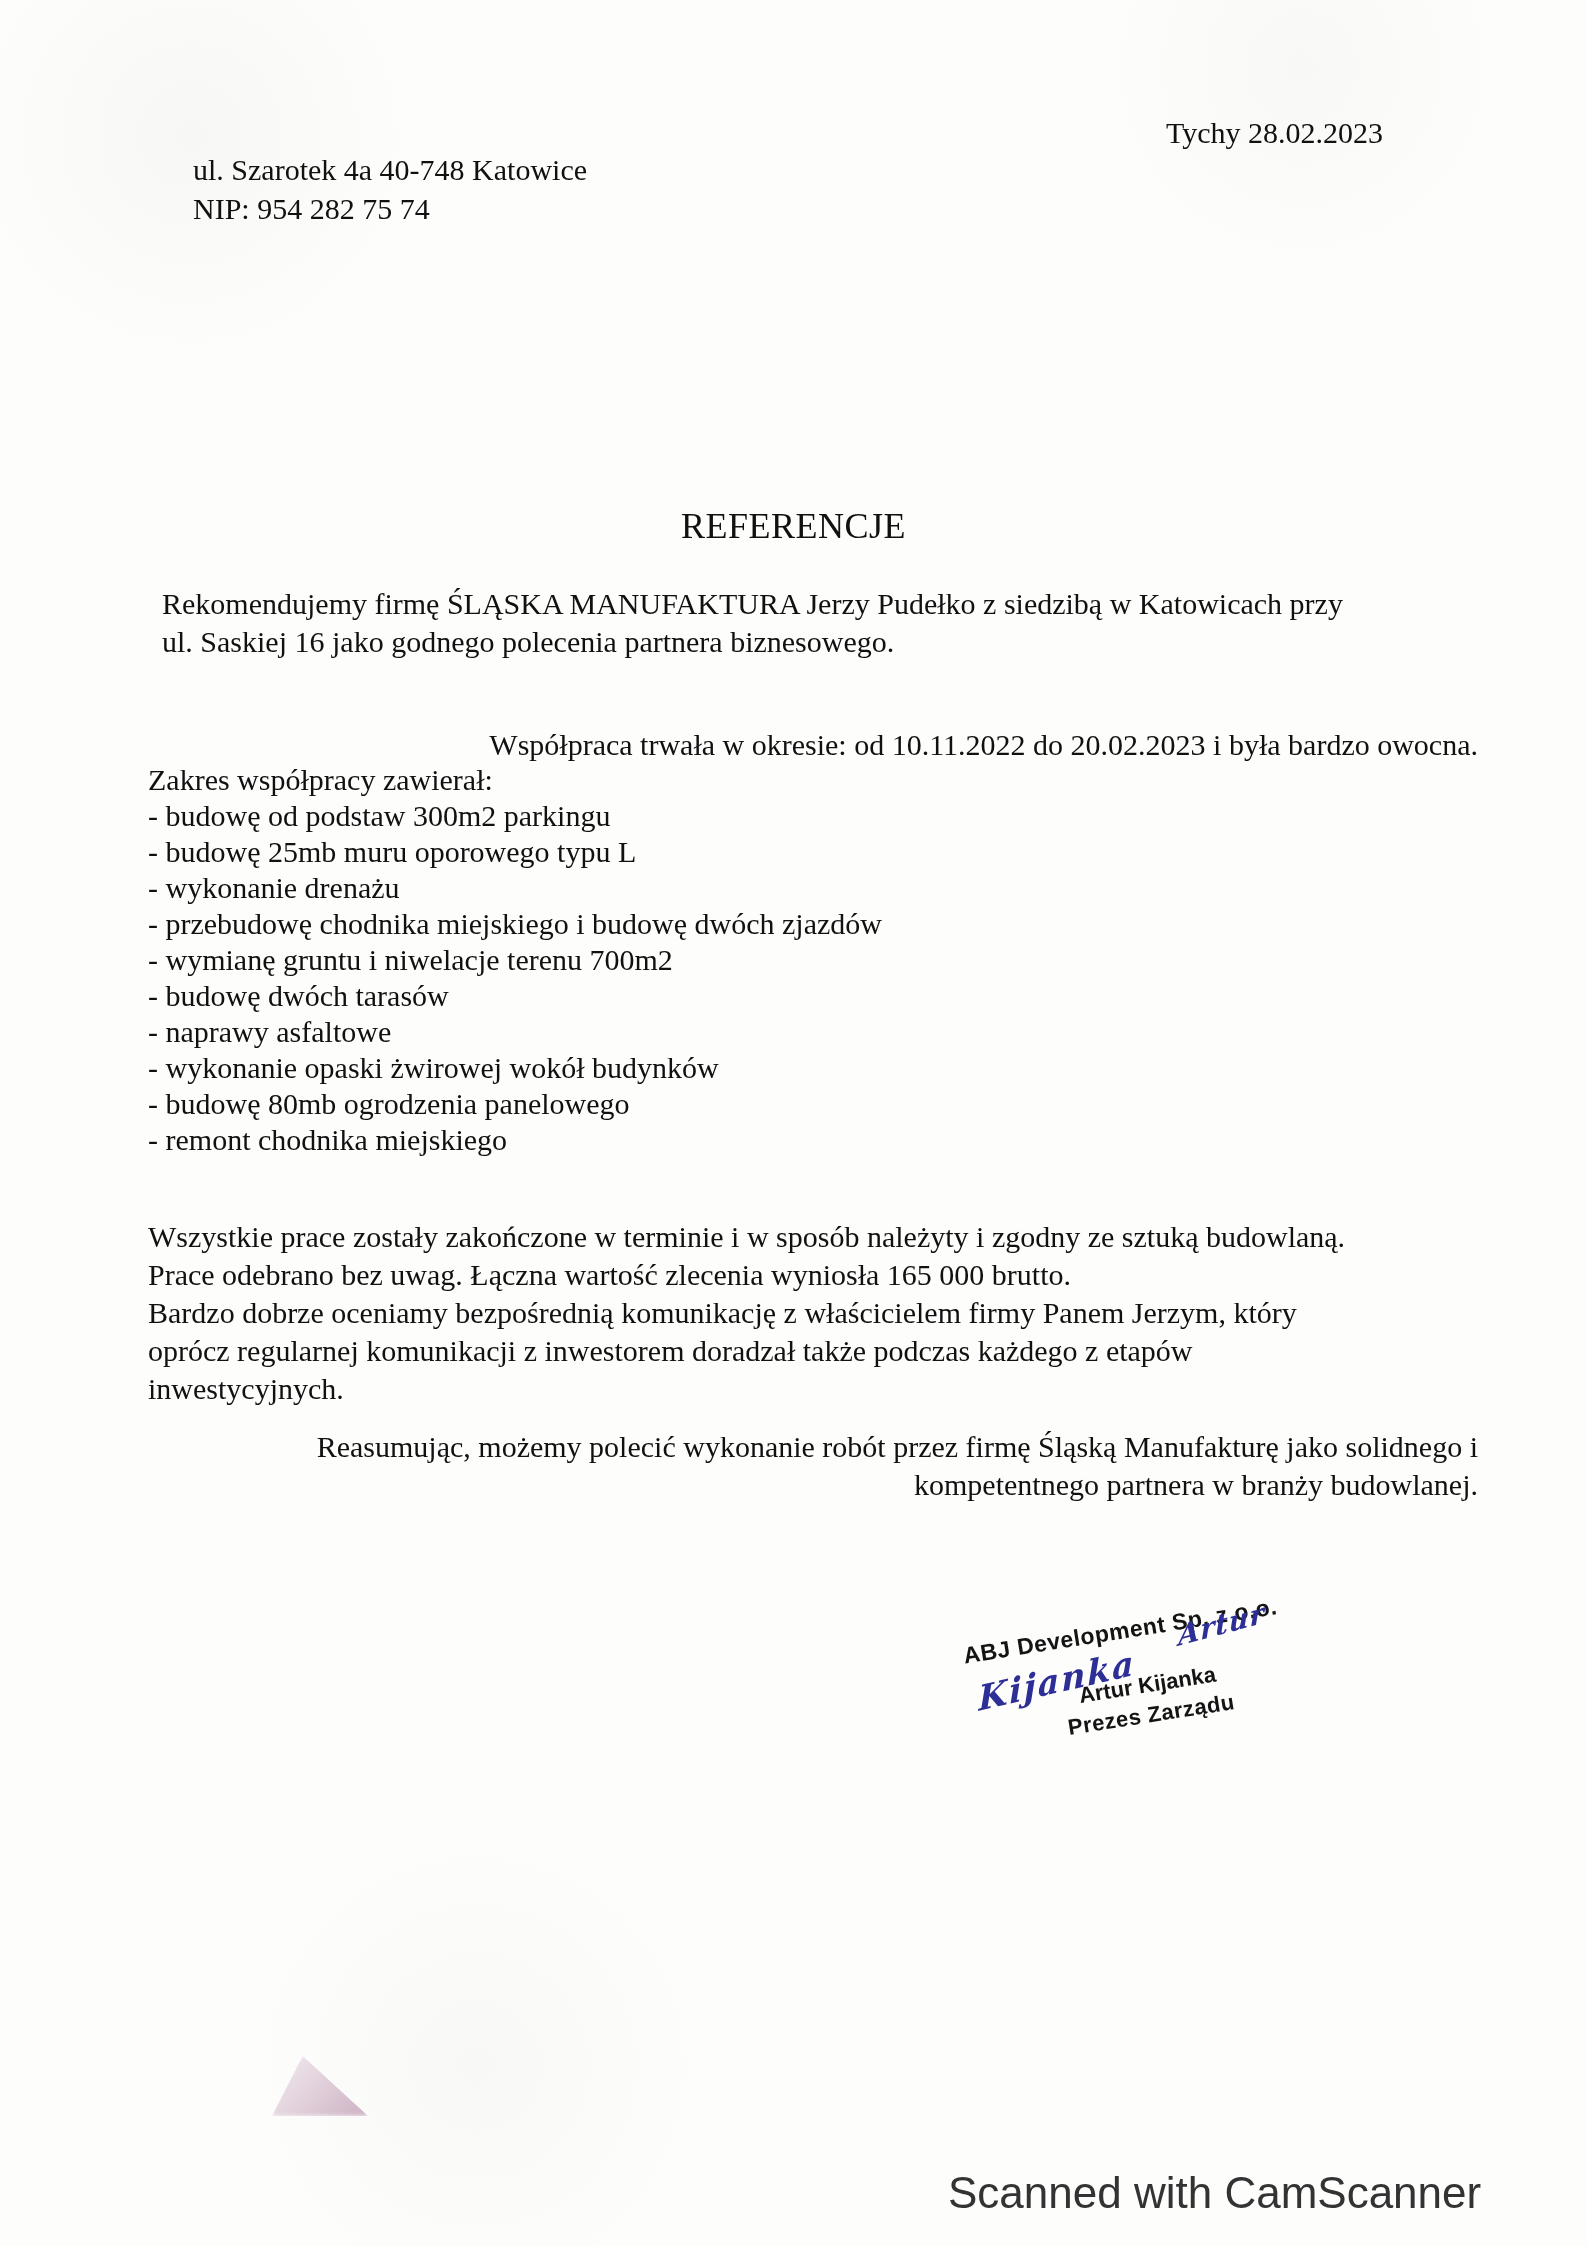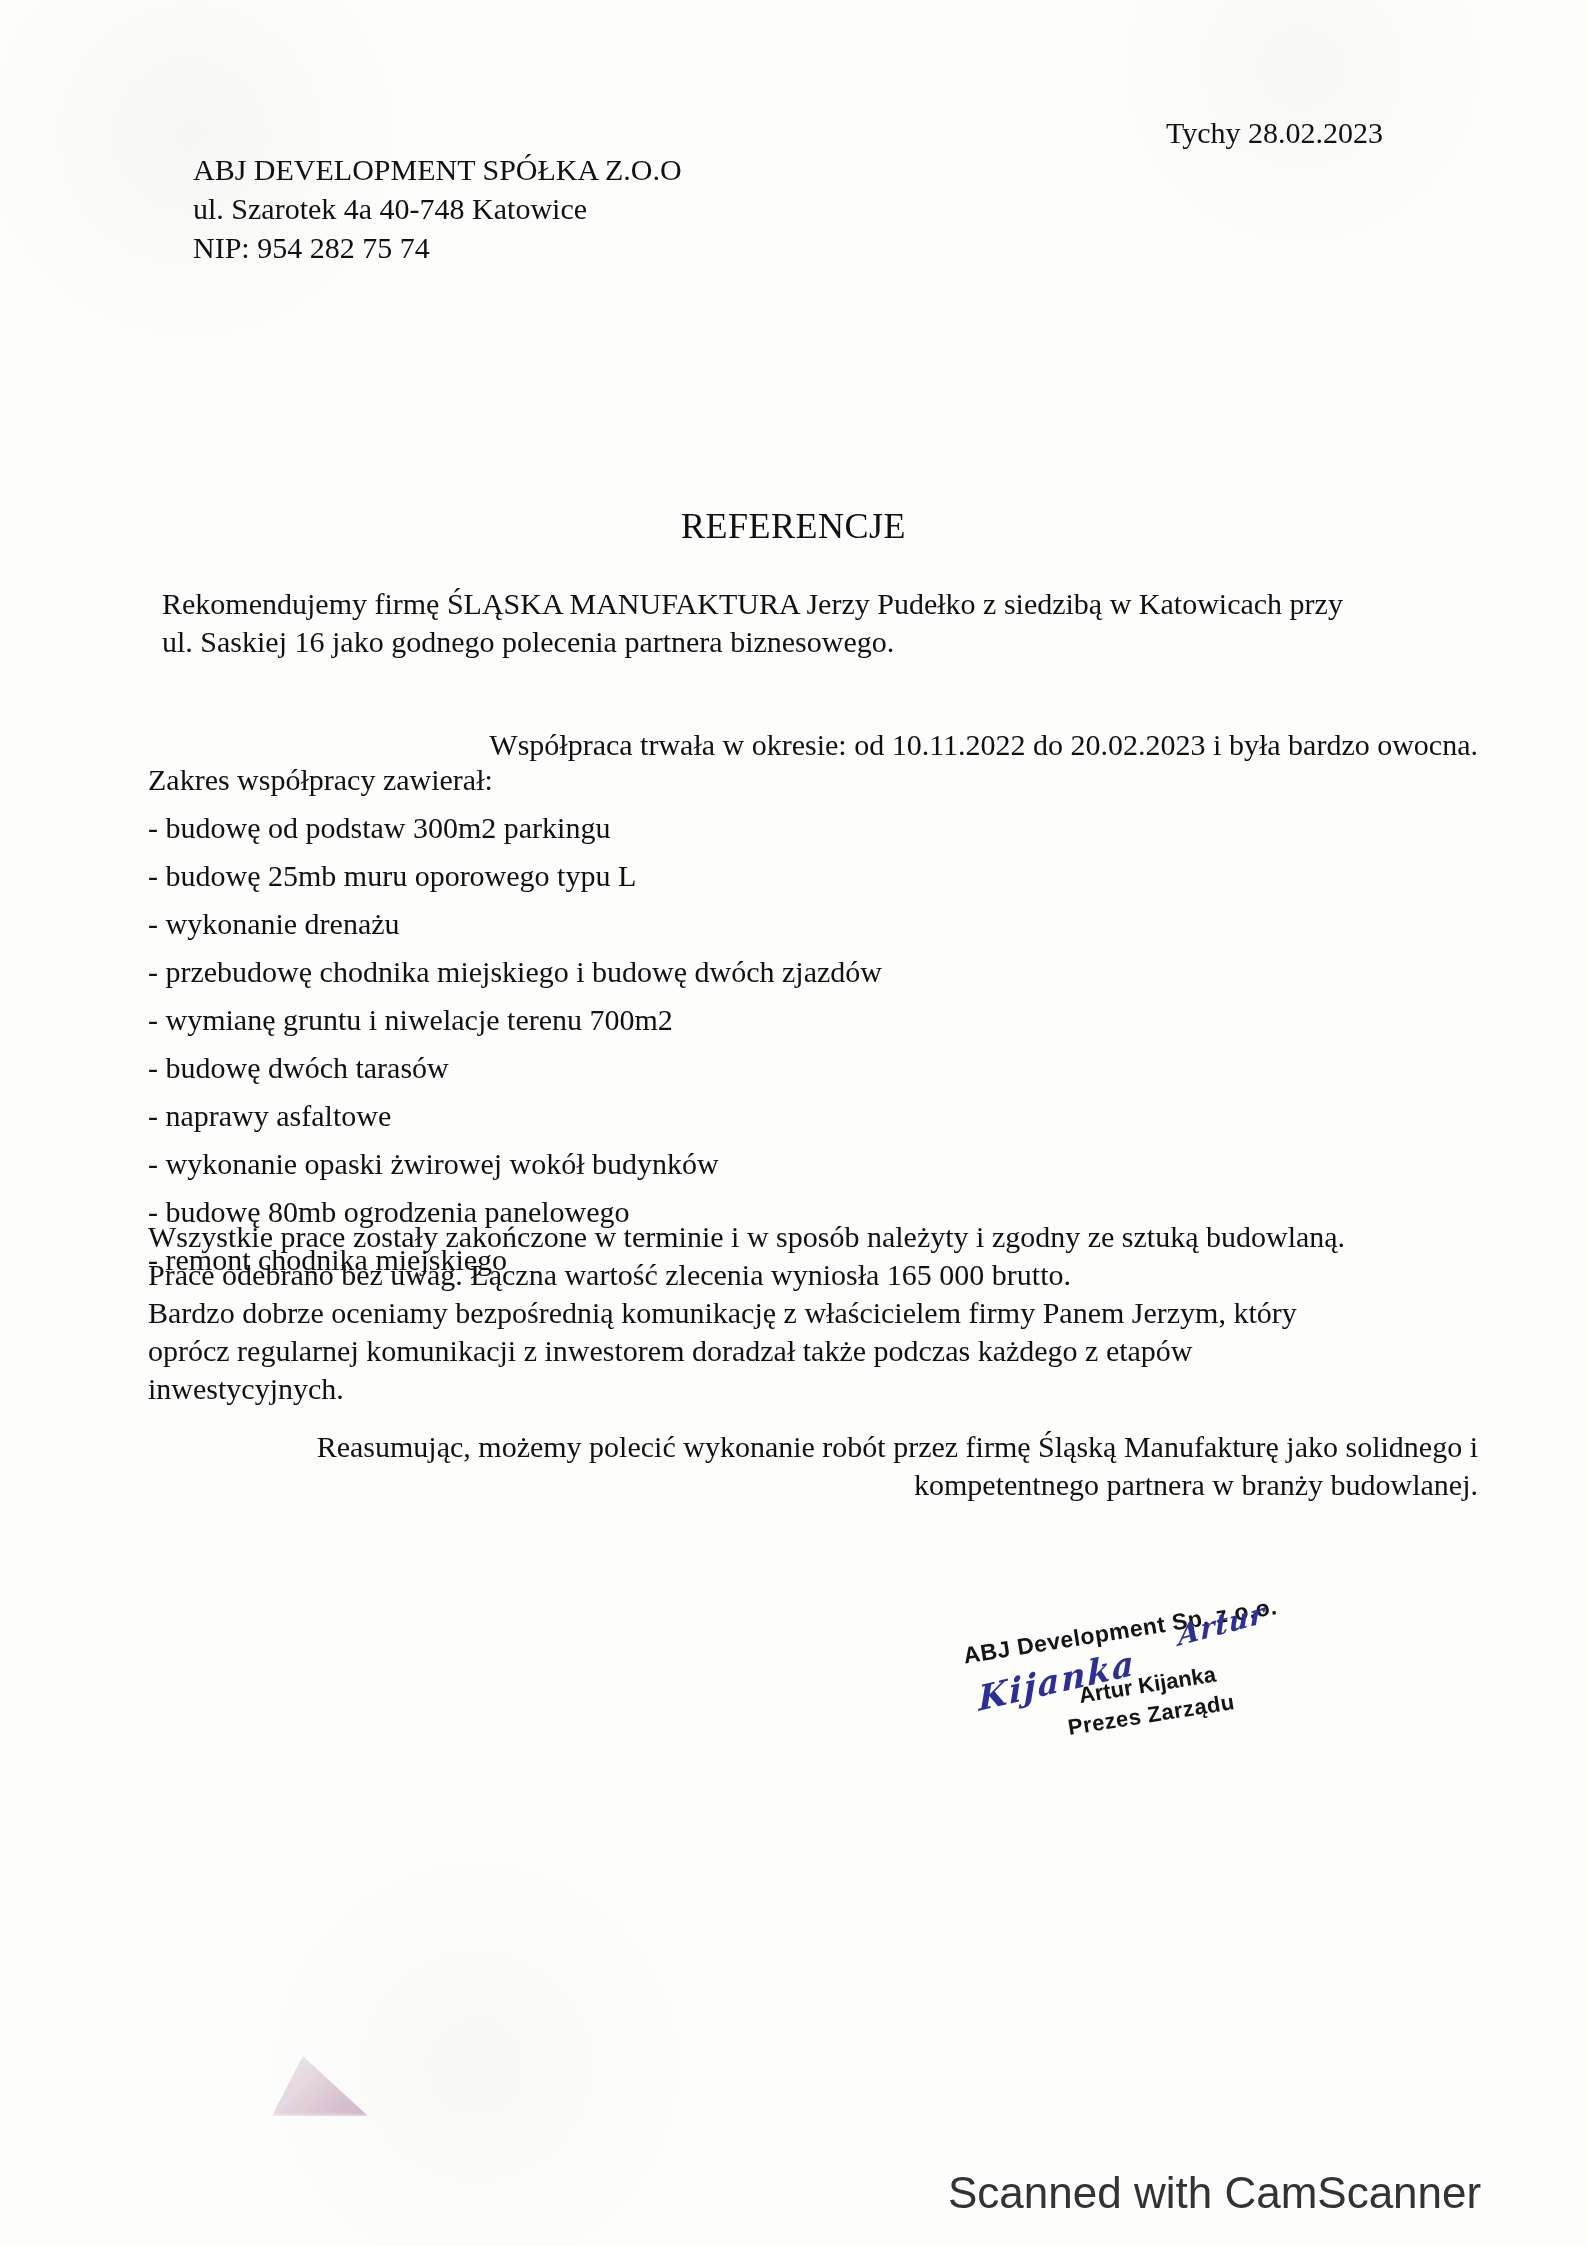--- a/index.html
+++ b/index.html
@@ -35,21 +35,21 @@
   }
   .para {
     left: 148px; width: 1330px;
     font-size: 30px; line-height: 38px;
     white-space: pre-line;
   }
   .para-intro   { top: 585px; margin-left: 14px; }
   .para-period  { top: 726px; text-align: right; }
   .scope-header { left: 148px; top: 762px; font-size: 30px; line-height: 36px; }
   .scope-list   { left: 148px; top: 798px; font-size: 30px; line-height: 36px; }
-  .scope-list .scope-item { white-space: nowrap; margin-top: 12px; }
+  .scope-list .scope-item { white-space: nowrap; }
   .para-summary { top: 1218px; }
   .para-closing { top: 1428px; text-align: right; }
 
   .stamp {
     left: 972px; top: 1642px; width: 345px; height: 135px;
     transform: rotate(-9deg);
     transform-origin: 0 50%;
     font-family: "Liberation Sans", sans-serif;
     color: #141414;
   }
@@ -98,21 +98,20 @@
   }
 </style>
 </head>
 <body>
 
 <div class="page">
 
   <div class="abs date-line">Tychy 28.02.2023</div>
 
   <div class="abs sender">
-    <div>ABJ DEVELOPMENT SPÓŁKA Z.O.O</div>
     <div>ul. Szarotek 4a 40-748 Katowice</div>
     <div>NIP: 954 282 75 74</div>
   </div>
 
   <div class="abs doc-title">REFERENCJE</div>
 
   <div class="abs para para-intro">Rekomendujemy firmę ŚLĄSKA MANUFAKTURA Jerzy Pudełko z siedzibą w Katowicach przy
 ul. Saskiej 16 jako godnego polecenia partnera biznesowego.</div>
 
   <div class="abs para para-period">Współpraca trwała w okresie: od 10.11.2022 do 20.02.2023 i była bardzo owocna.</div>

